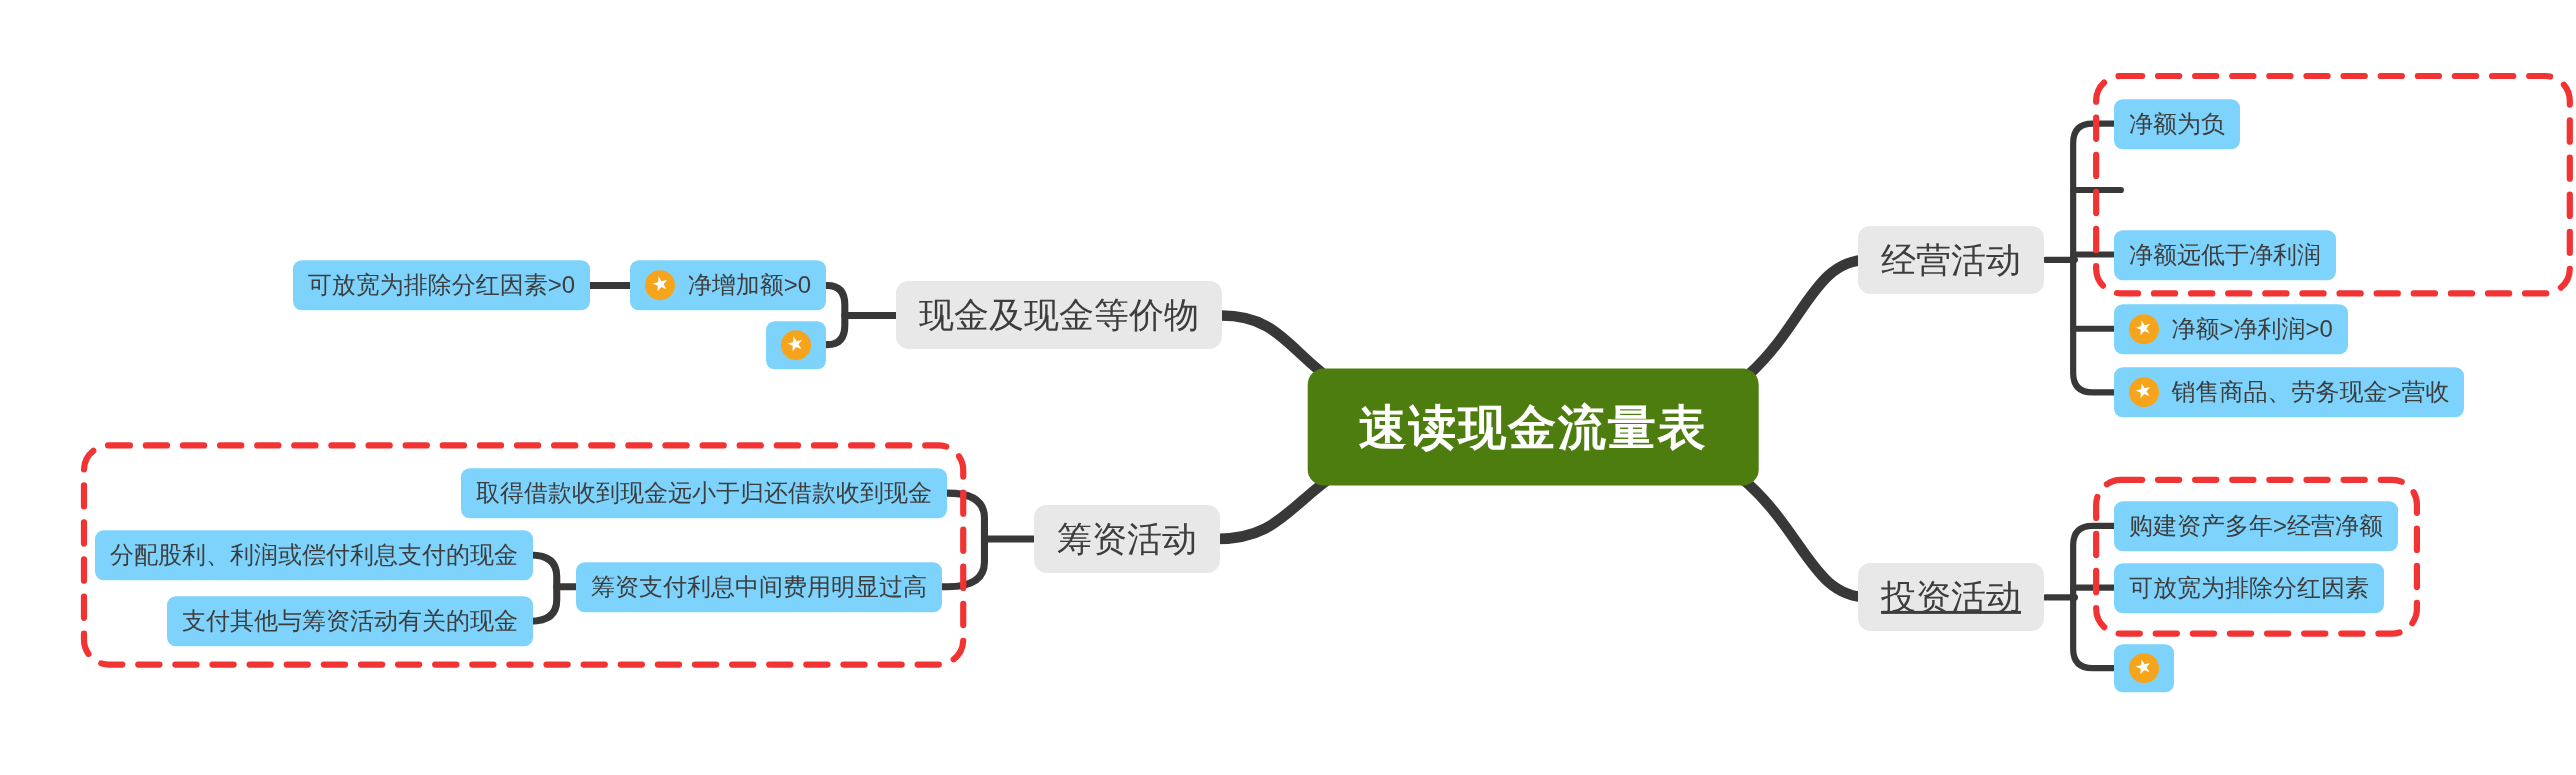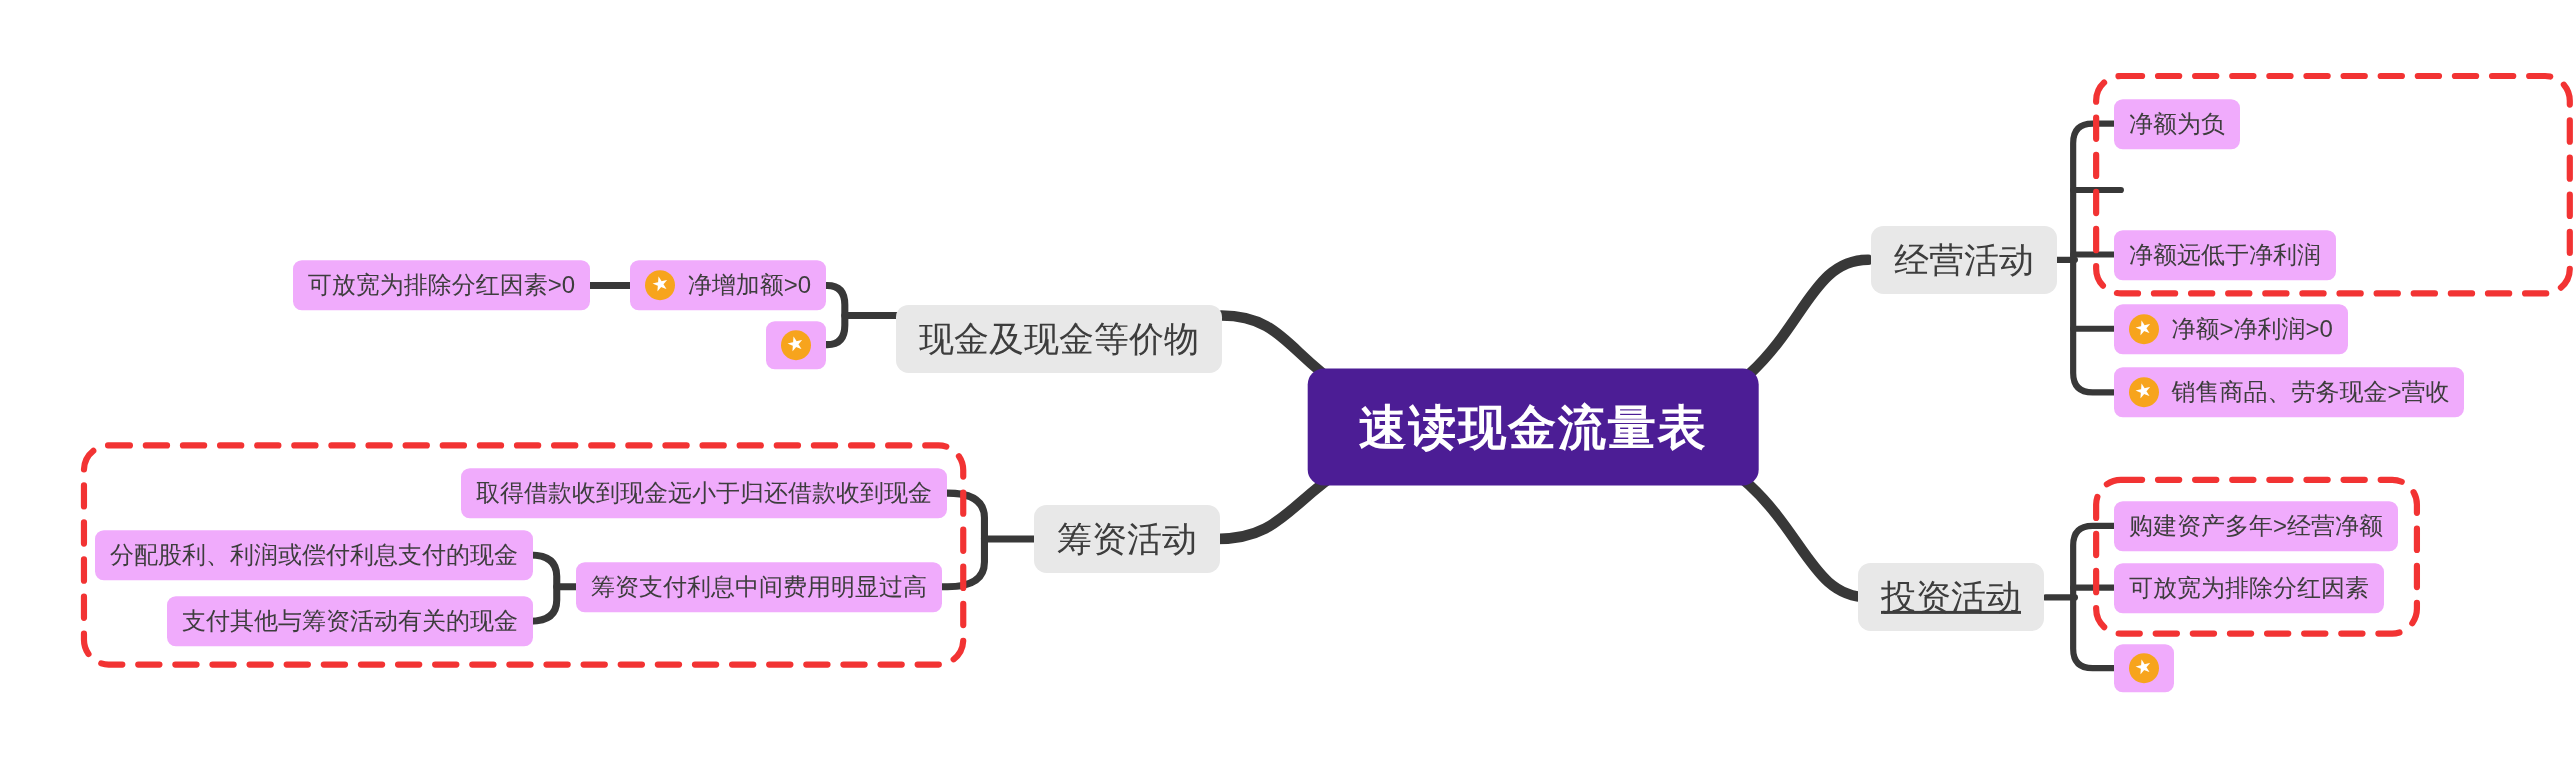--- a/index.html
+++ b/index.html
@@ -14,42 +14,42 @@
 
   .node{
     position:absolute;
     white-space:nowrap;
     color:#3d3d3d;
     box-sizing:border-box;
     display:flex;align-items:center;
   }
   
   .root{
-    background:#4c1d95;
+    background:#4d7c0f;
     color:#ffffff;
     font-size:48px;
     font-weight:bold;
     letter-spacing:1.8px;
     padding:26.5px 51px;
     border-radius:16px;
     transform:translate(-50%,-50%);
     z-index:5;
   }
   
   .branch{
     background:#E8E8E8;
     font-size:35px;
     padding:10.6px 23px;
     border-radius:12.4px;
     transform:translateY(-50%);
     z-index:4;
   }
   
   .leaf{
-    background:#f0abfc;
+    background:#7dd3fc;
     font-size:24px;
     padding:8.8px 15px;
     border-radius:8.8px;
     transform:translateY(-50%);
     z-index:3;
     gap:12.4px;
   }
   .star{
     width:30px;height:30px;
     border-radius:50%;
@@ -111,27 +111,27 @@
       <rect x="95" y="504" width="995" height="248" rx="28"></rect>
       <rect x="2372" y="86" width="536" height="246" rx="28"></rect>
       <rect x="2372" y="543" width="363" height="174" rx="28"></rect>
     </g>
   </svg>
 
   <div class="node root" style="left:1533px;top:427px;">
     <span class="root-label">速读现金流量表</span>
   </div>
 
-  <div class="node branch" style="right:1354px;top:315px;margin-top:24px;">
+  <div class="node branch" style="right:1354px;top:315px;">
     <span class="branch-label">现金及现金等价物</span>
   </div>
   <div class="node branch" style="right:1356px;top:539px;">
     <span class="branch-label">筹资活动</span>
   </div>
-  <div class="node branch" style="left:1858px;top:260px;margin-left:13px;">
+  <div class="node branch" style="left:1858px;top:260px;">
     <span class="branch-label">经营活动</span>
   </div>
   <div class="node branch" style="left:1858px;top:597px;text-decoration:underline;">
     <span class="branch-label">投资活动</span>
   </div>
 
   <div class="node leaf" style="right:1750px;top:285px;">
     <span class="star">
         <span class="star-glyph">★</span>
       </span>

